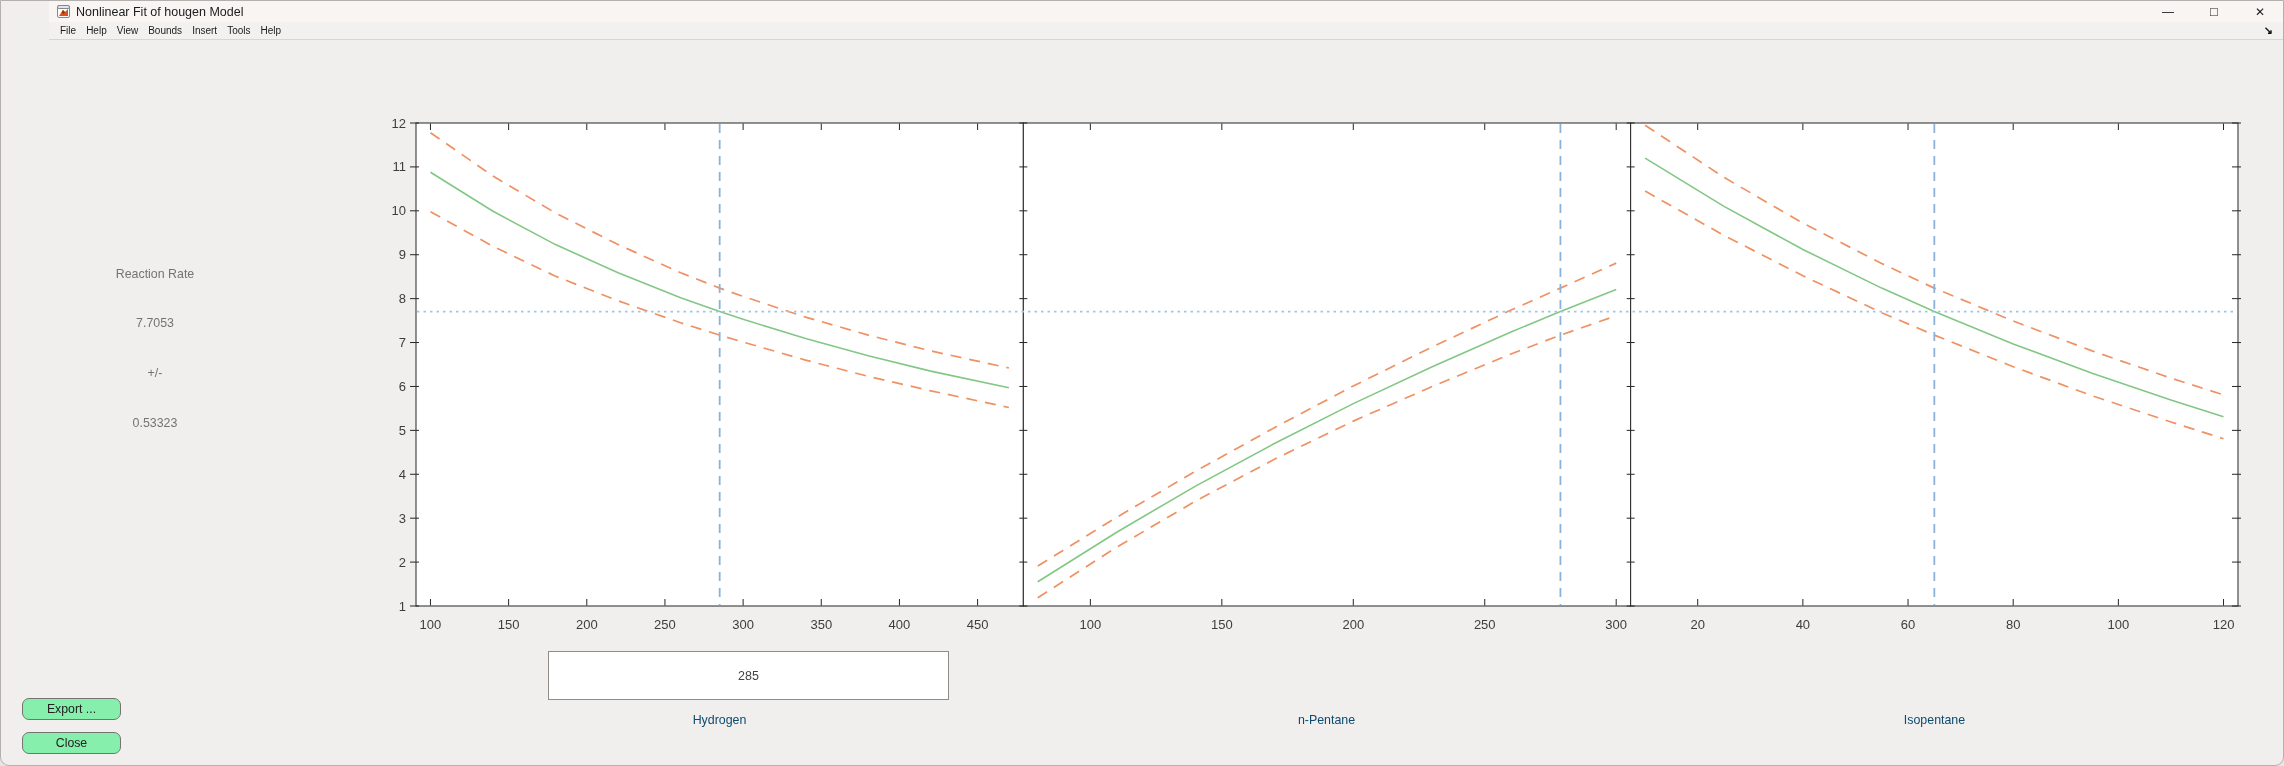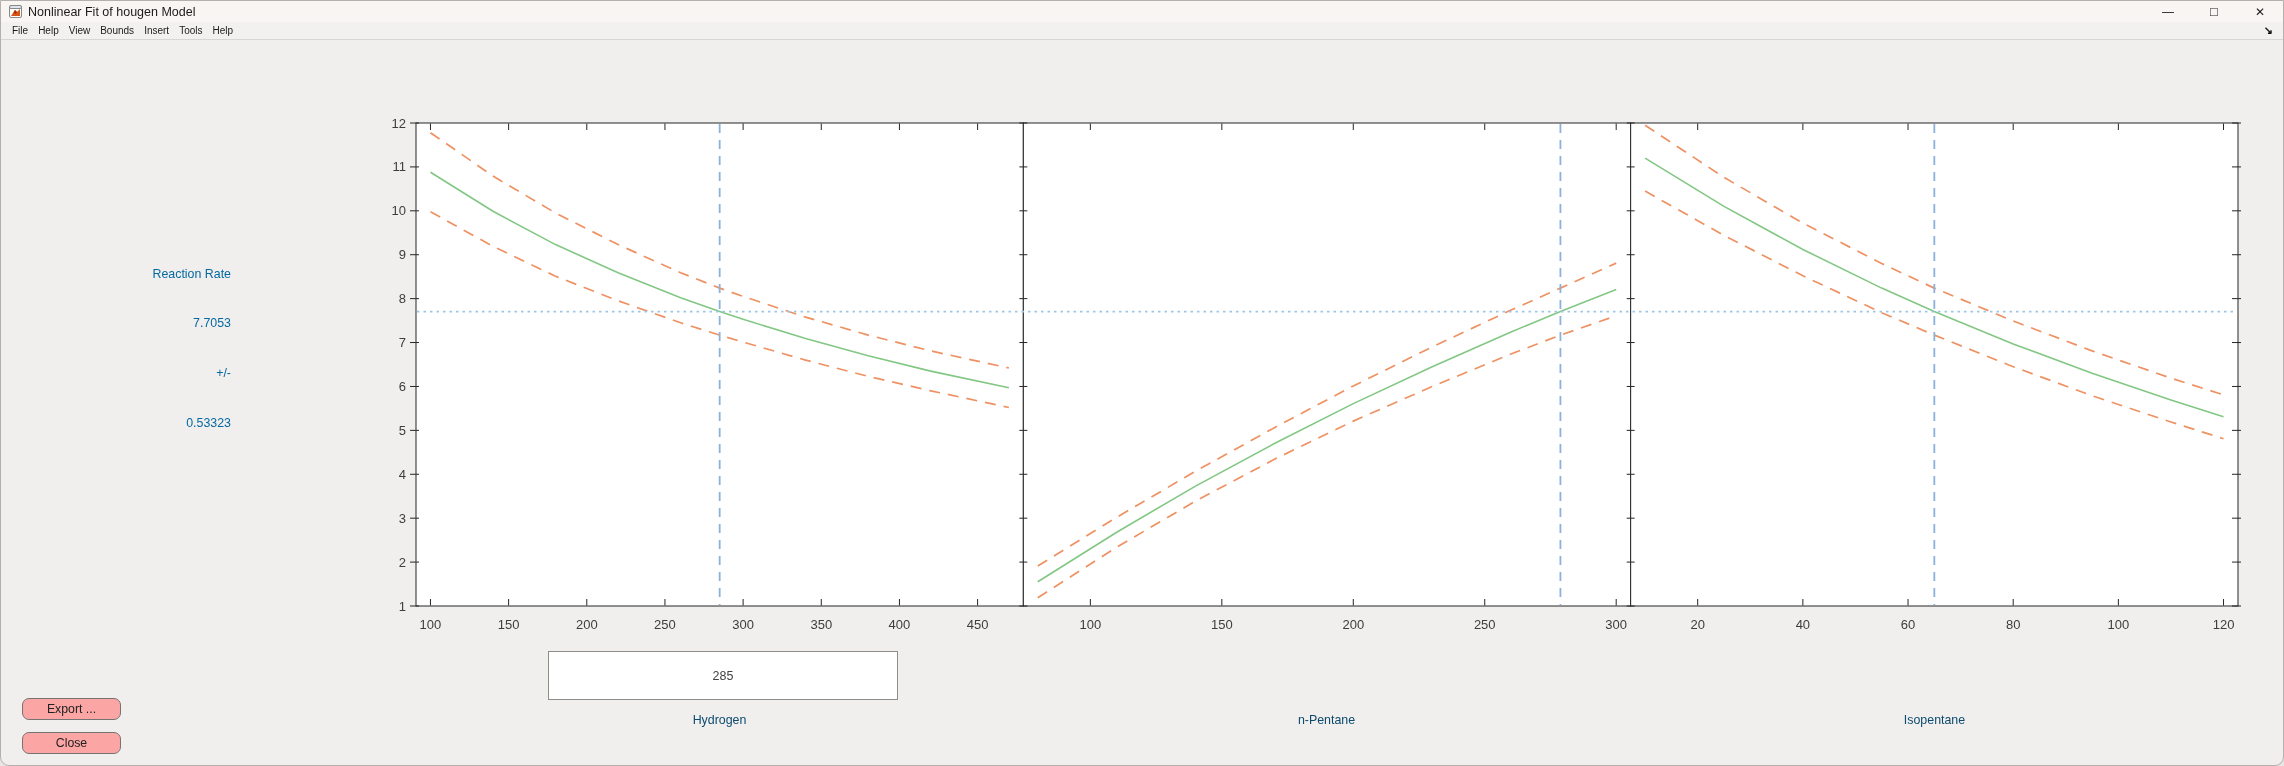--- a/index.html
+++ b/index.html
@@ -1,41 +1,41 @@
 <!DOCTYPE html>
 <html><head>
 <meta charset="utf-8">
 <style>
   html,body{margin:0;padding:0;background:#e8e6e4;font-family:"Liberation Sans",sans-serif;}
   .window{position:relative;width:2284px;height:766px;background:#f1efee;
-    border:1px solid #b3b0ae;border-radius:0 0 9px 9px;box-sizing:border-box;overflow:hidden;}
+    border:1px solid #b3b0ae;border-radius:0 0 9px 9px;box-sizing:border-box;overflow:hidden;padding-left:48px;}
   
   .titlebar{height:21px;background:#f9f5f3;display:flex;align-items:center;}
   .app-icon{width:13px;height:13px;margin:0 6px 0 8px;flex:0 0 auto;}
   .title-text{font-size:12.5px;color:#1b1b1b;}
   .spacer{flex:1;}
   .winbtn{width:46px;height:21px;display:flex;align-items:center;justify-content:center;
     font-size:12px;color:#1b1b1b;cursor:default;}
   .winbtn.max{font-size:13px;}
   .winbtn.close{font-size:12px;}
   
   .menubar{height:17px;background:#f3f1ef;border-bottom:1px solid #d8d6d4;
     display:flex;align-items:center;padding-left:6px;}
   .menu-item{font-size:10px;color:#1b1b1b;padding:0 5px;cursor:default;}
   .dock-arrow{margin-left:auto;margin-right:10px;font-size:11px;font-weight:bold;color:#111;}
   
   .abs{position:absolute;}
-  .lp-text{left:30px;width:200px;text-align:right;font-size:12.4px;color:#0369a1;z-index:2;}
-  .pred-input{position:absolute;top:650px;width:350px;height:49px;box-sizing:border-box;
+  .lp-text{left:54px;width:200px;text-align:center;font-size:12.4px;color:#737373;z-index:2;}
+  .pred-input{position:absolute;top:650px;width:401px;height:49px;box-sizing:border-box;
     background:#fff;border:1px solid #8f8d8c;text-align:center;font-size:12.5px;color:#424242;
     font-family:"Liberation Sans",sans-serif;z-index:2;padding:0;}
   .pred-label{position:absolute;top:712px;width:343px;text-align:center;
     font-size:12.4px;color:#0c4a6e;z-index:2;}
   .btn{position:absolute;left:21px;width:99px;height:22px;box-sizing:border-box;
-    background:#fca5a5;border:1px solid #767472;border-radius:7px;
+    background:#86efac;border:1px solid #767472;border-radius:7px;
     font-size:12.3px;color:#222;display:flex;align-items:center;justify-content:center;
     z-index:2;cursor:default;font-family:"Liberation Sans",sans-serif;}
   #chart{position:absolute;left:0;top:0;z-index:1;}
   .tick-label{font:13px "Liberation Sans",sans-serif;fill:#3d3d3d;}
 </style>
 </head>
 <body>
 
 <div class="window">
 

